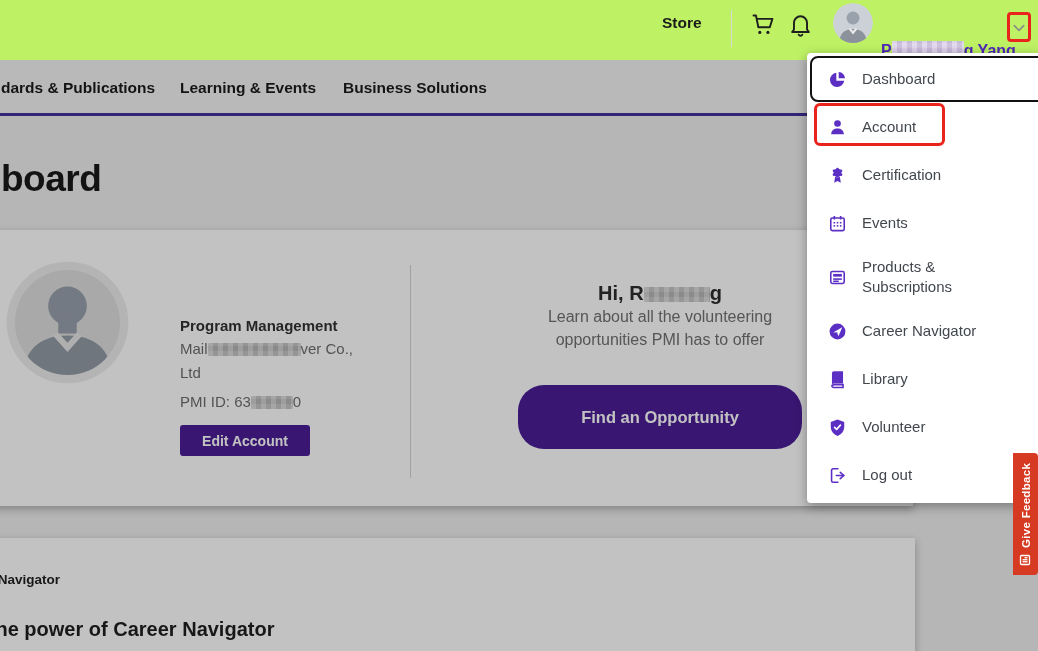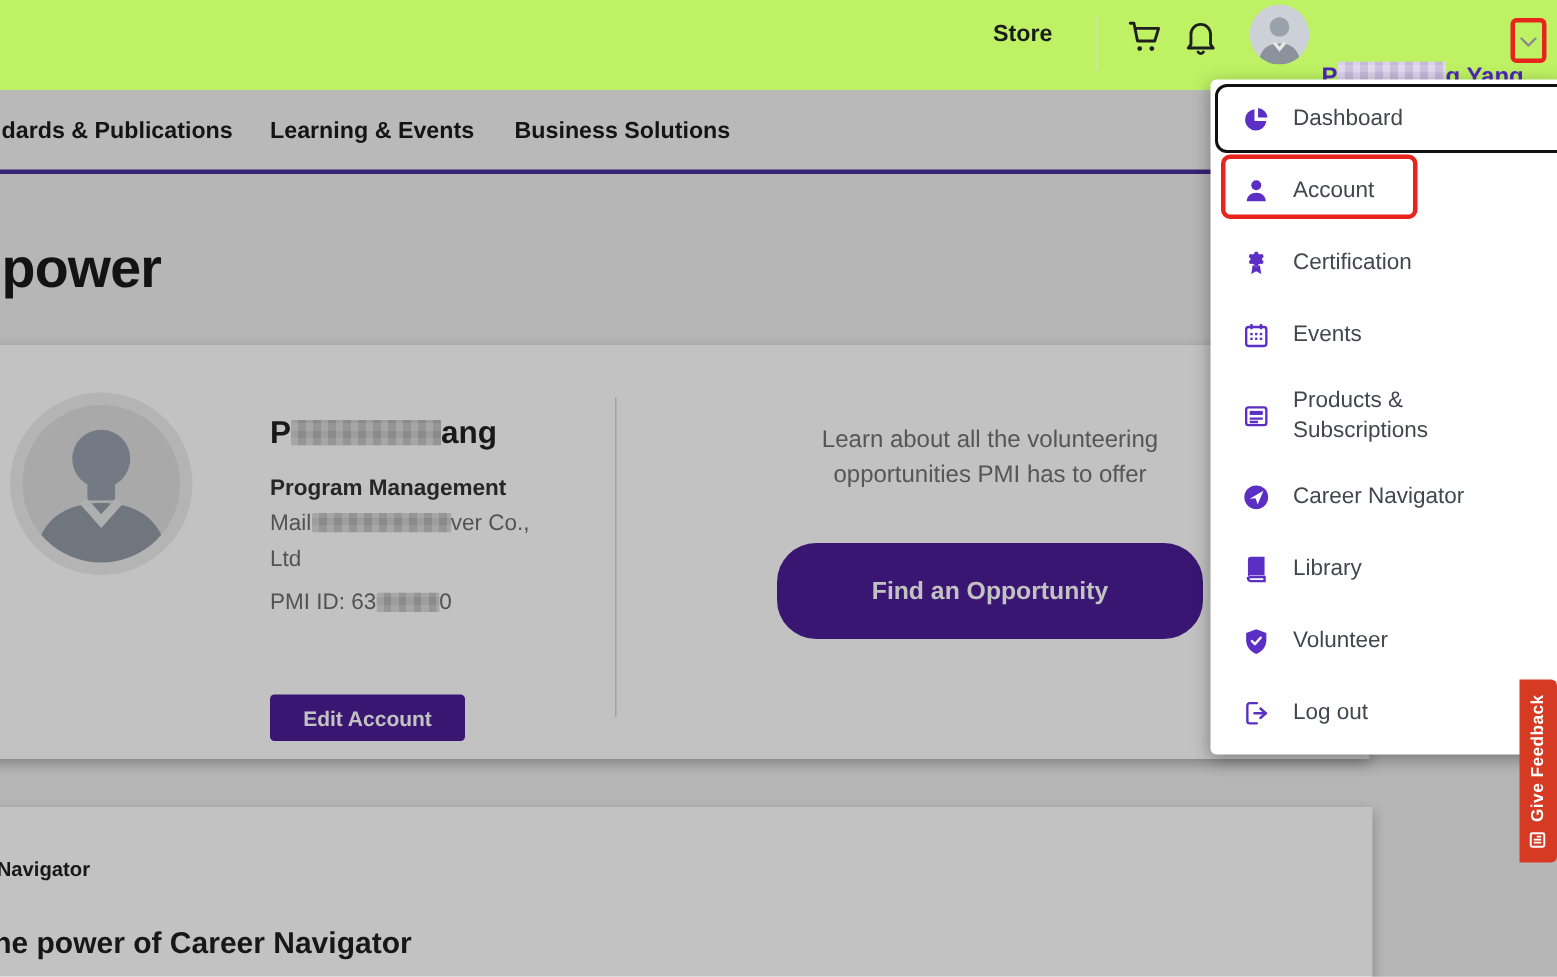--- a/index.html
+++ b/index.html
@@ -20,21 +20,21 @@
 
   .v-divider { position:absolute; left:450px; top:35px; width:1px; height:213px; background:#d4d4d4; }
 
   .pc-name { position:absolute; left:220px; top:47px; font-size:21px; font-weight:bold; color:#222; white-space:nowrap; }
   .pc-role { position:absolute; left:220px; top:87px; font-size:15px; font-weight:bold; color:#333; }
   .pc-comp1 { position:absolute; left:220px; top:110px; font-size:15px; color:#6e6e6e; white-space:nowrap; }
   .pc-comp2 { position:absolute; left:220px; top:134px; font-size:15px; color:#6e6e6e; }
   .pc-id   { position:absolute; left:220px; top:163px; font-size:15px; color:#6e6e6e; white-space:nowrap; }
   .edit-btn { position:absolute; left:220px; top:195px; width:130px; height:31px;
               background:#4a1e96; color:#fff; font-size:14px; font-weight:bold;
-              border:none; border-radius:3px; display:flex; align-items:center; justify-content:center; cursor:pointer;margin-top:38px; }
+              border:none; border-radius:3px; display:flex; align-items:center; justify-content:center; cursor:pointer; }
 
   .greet-box { position:absolute; left:500px; top:52px; width:400px; text-align:center; }
   .greet-title { font-size:20px; font-weight:bold; color:#2d2d2d; }
   .greet-line { font-size:16px; color:#717171; line-height:23px; }
   .greet-line.first { }
   .find-btn { margin:34px auto 0; width:284px; height:64px; background:#4a1e96; color:#fff;
               font-size:16.5px; font-weight:bold; border:none; border-radius:26px;
               display:flex; align-items:center; justify-content:center; cursor:pointer; font-family:"Liberation Sans",sans-serif; }
 
   .cc-eyebrow { position:absolute; left:1px; top:34px; font-size:13.5px; font-weight:bold; color:#1f1f1f; }
@@ -88,49 +88,49 @@
 <body>
 
 <div id="content">
 
   <div class="navbar">
     <div class="nav-item" style="left:1px">dards &amp; Publications</div>
     <div class="nav-item" style="left:180px">Learning &amp; Events</div>
     <div class="nav-item" style="left:343px">Business Solutions</div>
   </div>
 
-  <div class="page-title">power</div>
+  <div class="page-title">board</div>
 
   <div class="card" id="profile-card">
     <div class="abs" style="left:43px; top:28px; width:129px; height:129px;">
       <svg width="129" height="129" viewBox="0 0 140 140">
         <circle cx="70" cy="70" r="66" fill="#ededed"></circle>
         <circle cx="70" cy="70" r="57" fill="#dedede"></circle>
         <clipPath id="avclip">
             <circle cx="70" cy="70" r="57"></circle>
           </clipPath>
         <g clip-path="url(#avclip)">
           <circle cx="70" cy="52" r="21" fill="#99a1ac"></circle>
           <rect x="60" y="66" width="20" height="16" fill="#99a1ac"></rect>
           <path d="M22 130 C22 98 42 84 70 84 C98 84 118 98 118 130 Z" fill="#939ba6"></path>
           <path d="M54 84 L70 102 L86 84 L80 81 L70 92 L60 81 Z" fill="#e6e6e6"></path>
         </g>
       </svg>
     </div>
 
-    <div class="pc-name"><span>P</span><span class="blur" style="width:100px;height:17px;"></span><span>ang</span></div>
     <div class="pc-role">Program Management</div>
     <div class="pc-comp1"><span>Mail</span><span class="blur" style="width:93px;height:13px;"></span><span>ver Co.,</span></div>
     <div class="pc-comp2">Ltd</div>
     <div class="pc-id"><span>PMI ID: 63</span><span class="blur" style="width:42px;height:13px;"></span><span>0</span></div>
     <button class="edit-btn">Edit Account</button>
 
     <div class="v-divider"></div>
 
     <div class="greet-box">
+      <div class="greet-title"><span>Hi, R</span><span class="blur" style="width:66px;height:15px;"></span><span>g</span></div>
       <div class="greet-line first">Learn about all the volunteering</div>
       <div class="greet-line">opportunities PMI has to offer</div>
       <button class="find-btn">Find an Opportunity</button>
     </div>
   </div>
 
   <div class="card" id="career-card">
     <div class="cc-eyebrow">areer Navigator</div>
     <div class="cc-heading">ck the power of Career Navigator</div>
   </div>

